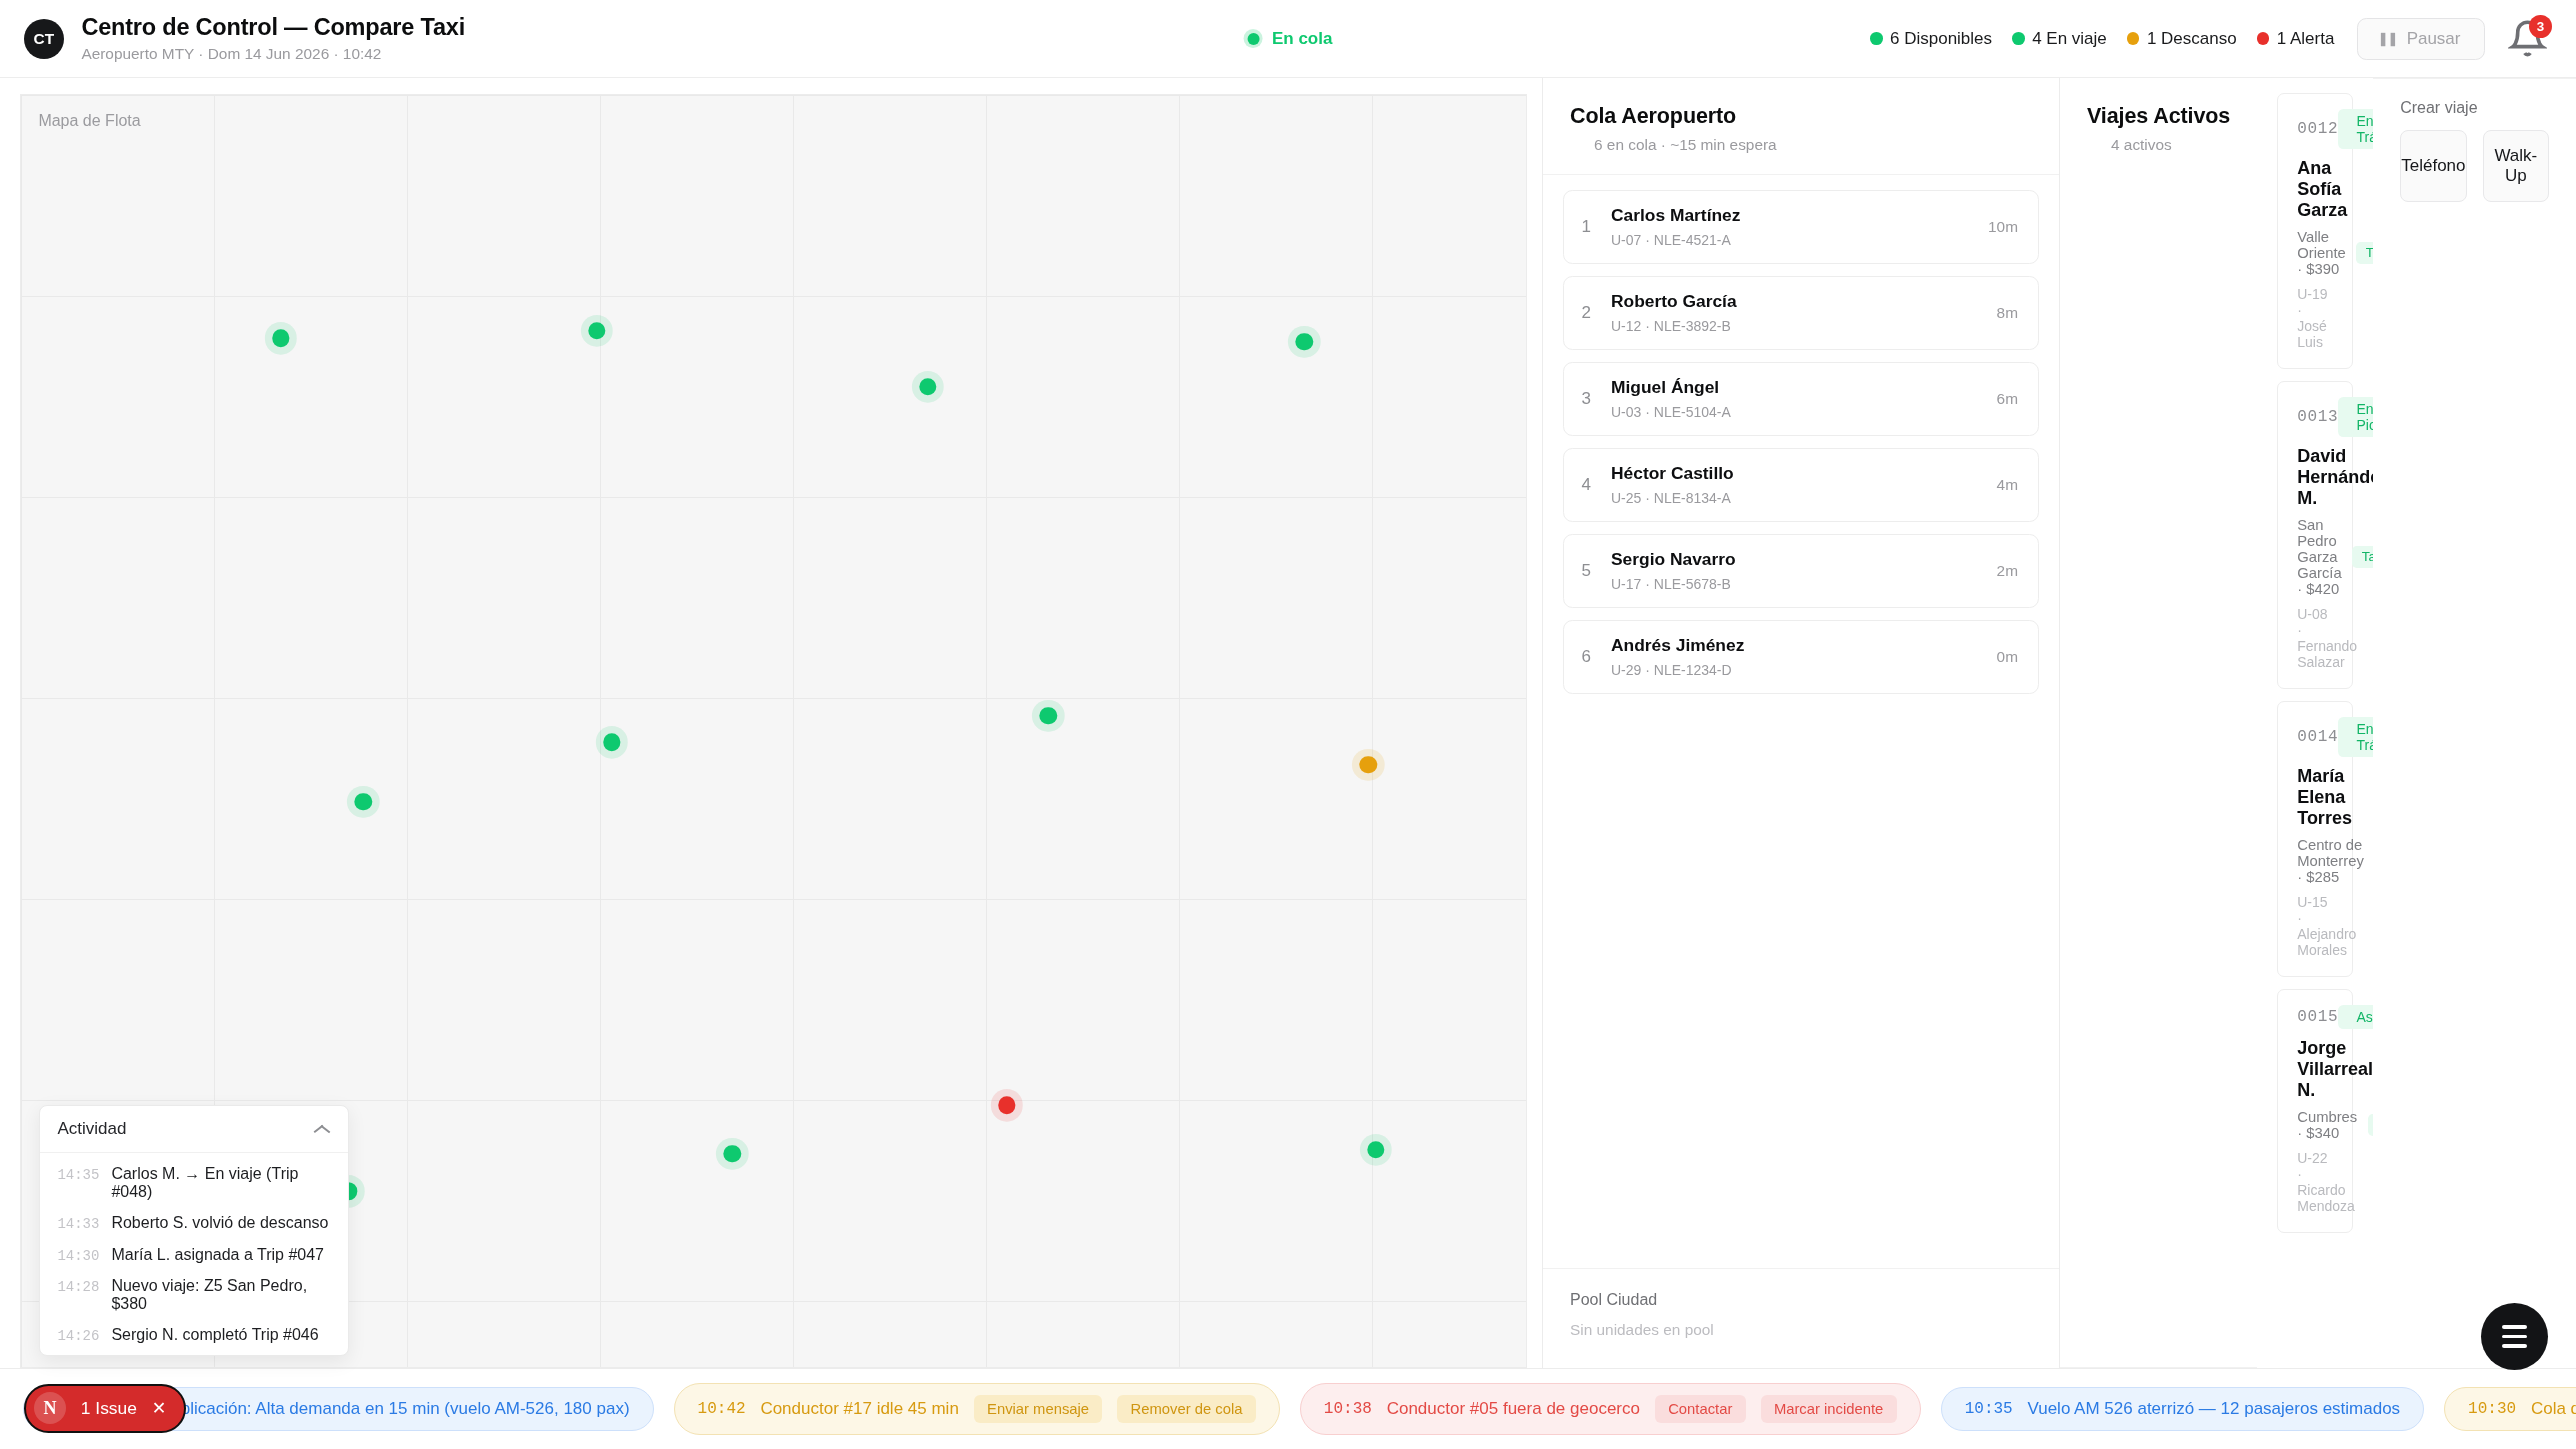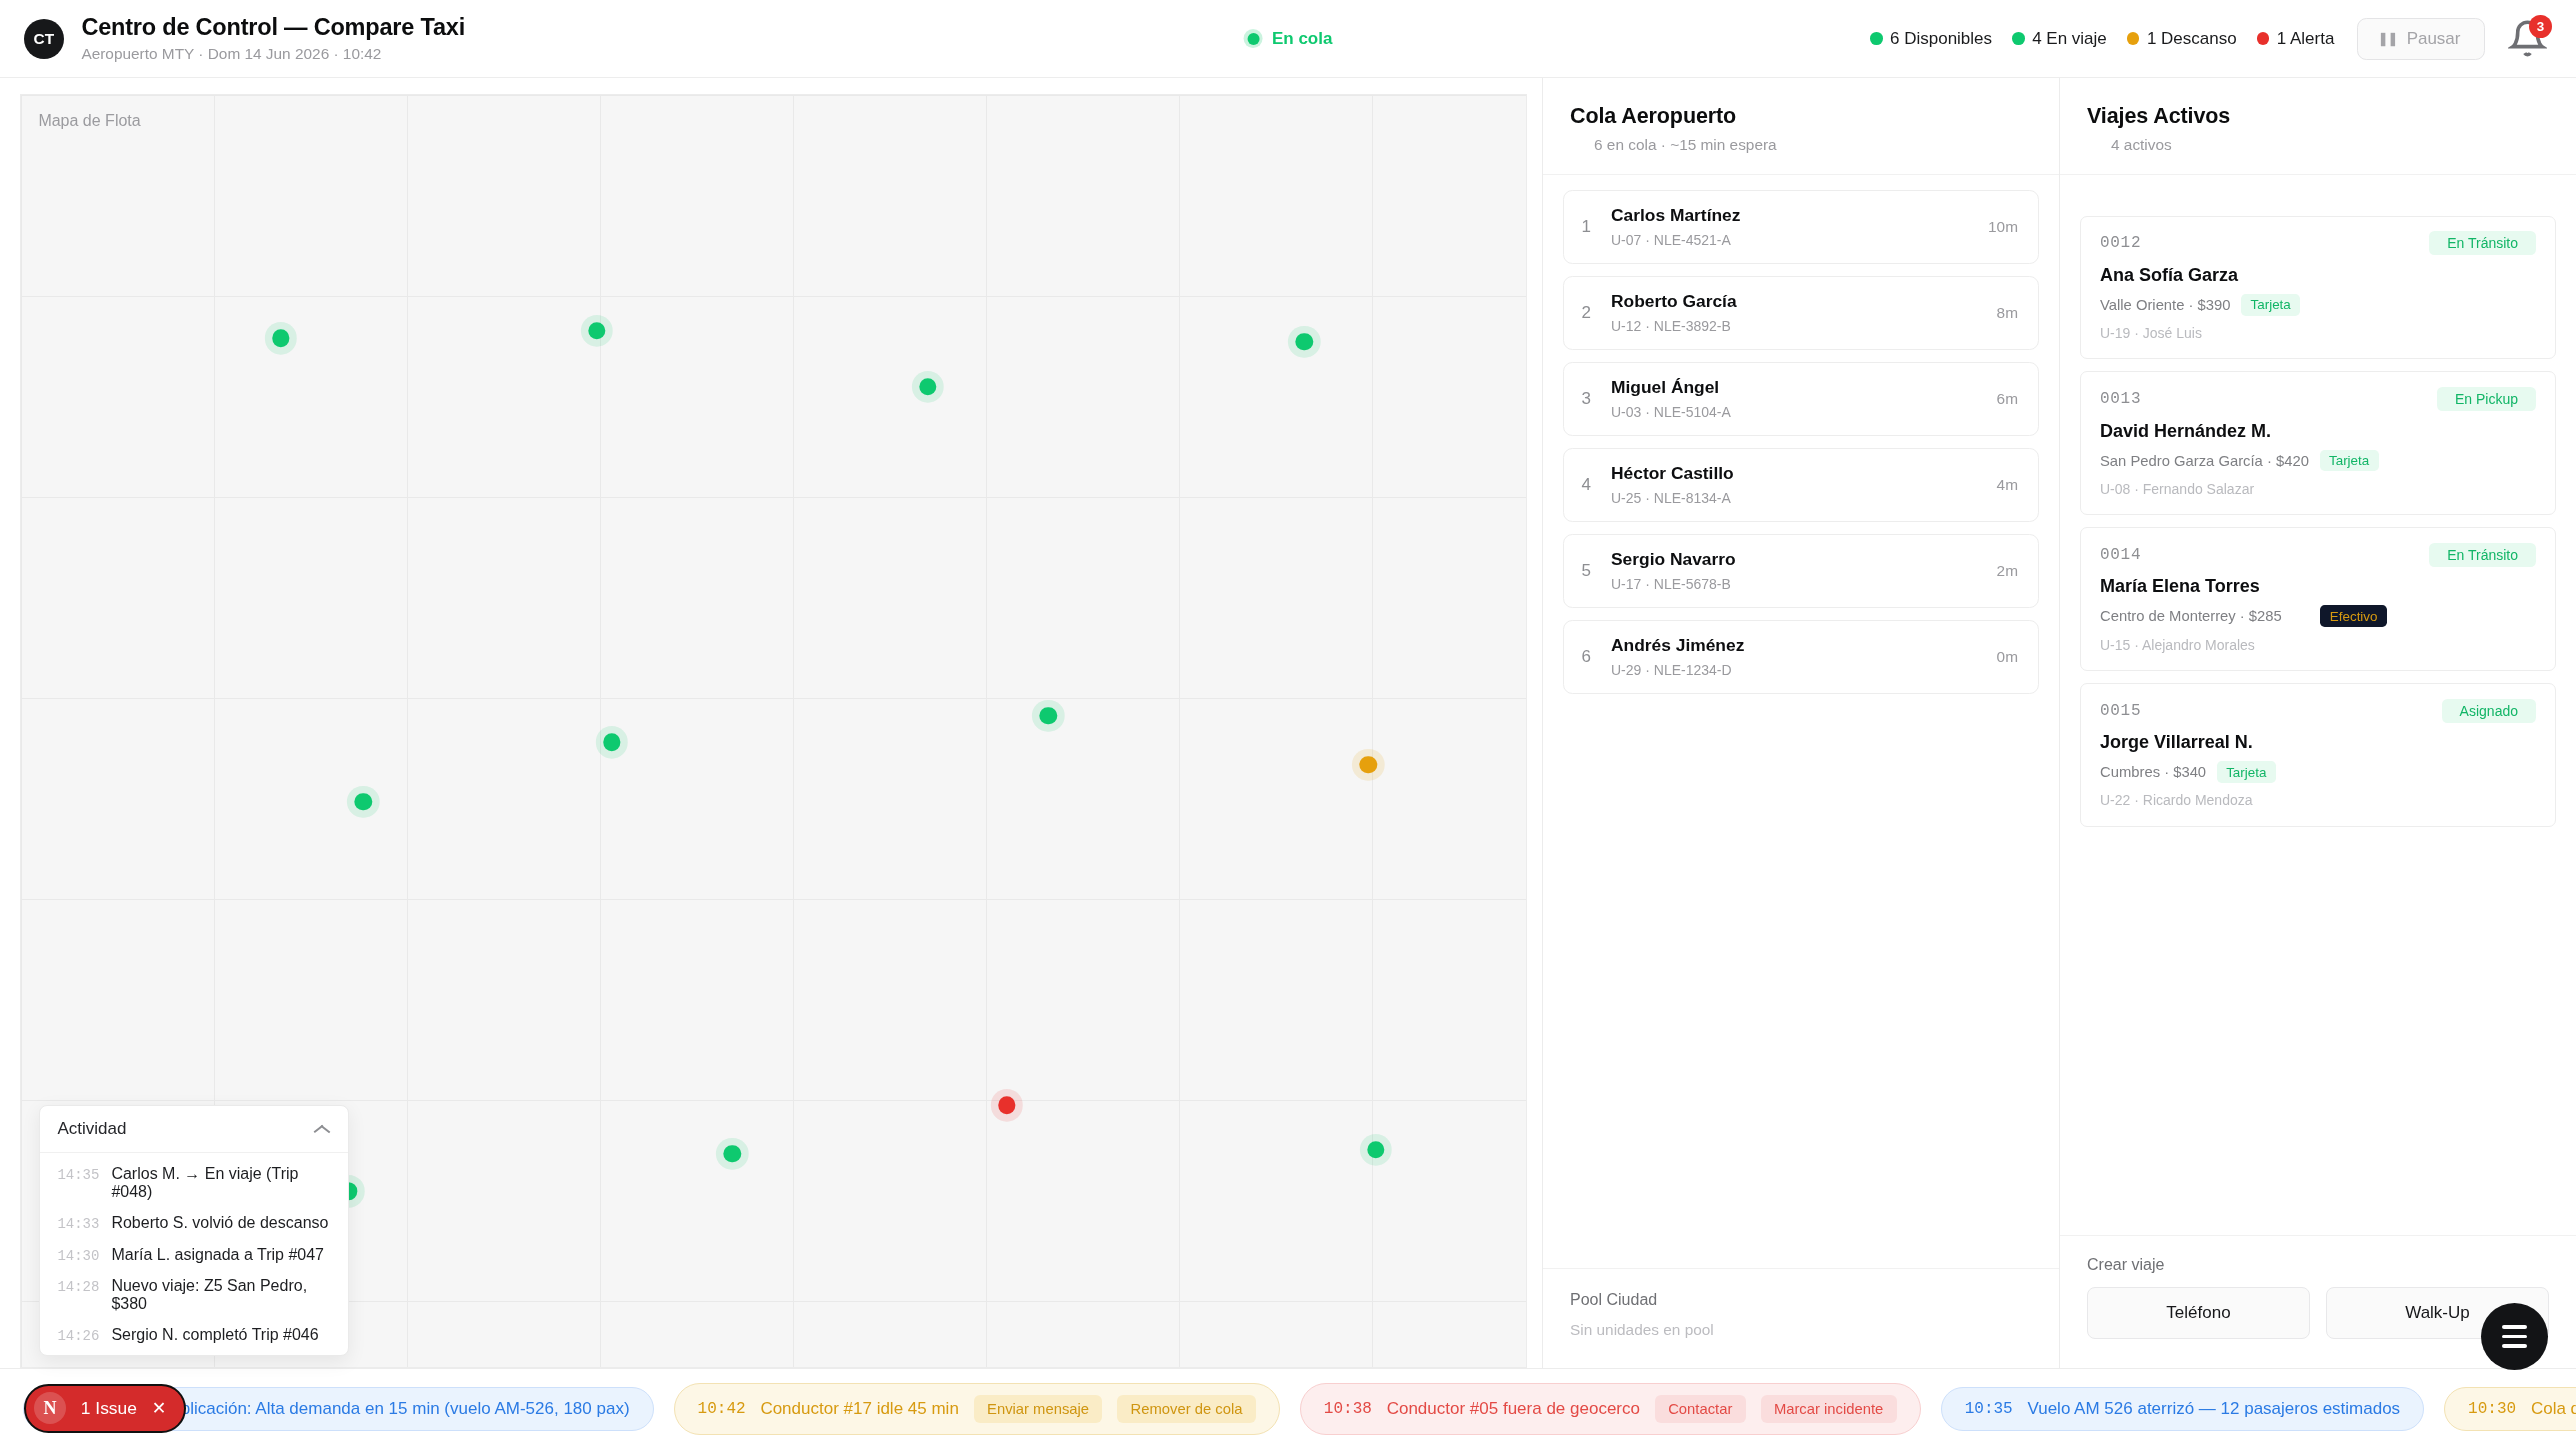--- a/index.html
+++ b/index.html
@@ -148,21 +148,21 @@
     border-top: 1.3px solid #f1f1f1;
     padding: 21.5px 27px 29.5px 27px;
   }
   .pool-title { font-size: 16px; color: #6f7074; }
   .pool-empty { font-size: 15.4px; color: #bcbcc0; margin-top: 12px; }
 
   
   .trips-col {
     width: 517px; min-width: 517px;
     border-left: 1.3px solid #ececec;
-    display: flex; flex-direction: column; gap: 26px;
+    display: flex; 
   }
   .trips-list { flex: 1; padding: 14.8px 20px 0 20px; overflow: hidden; }
   .t-card {
     border: 1.3px solid #ededed; border-radius: 7px;
     padding: 14.8px 19px 17.4px 19px; margin-bottom: 12px;
     background: #fff; cursor: pointer;
   }
   .t-top { display: flex; align-items: center; justify-content: space-between; }
   .t-id { font-size: 16px; color: #8d8e92; font-family: "Liberation Mono", monospace; letter-spacing: 0.7px; }
   .t-status {

